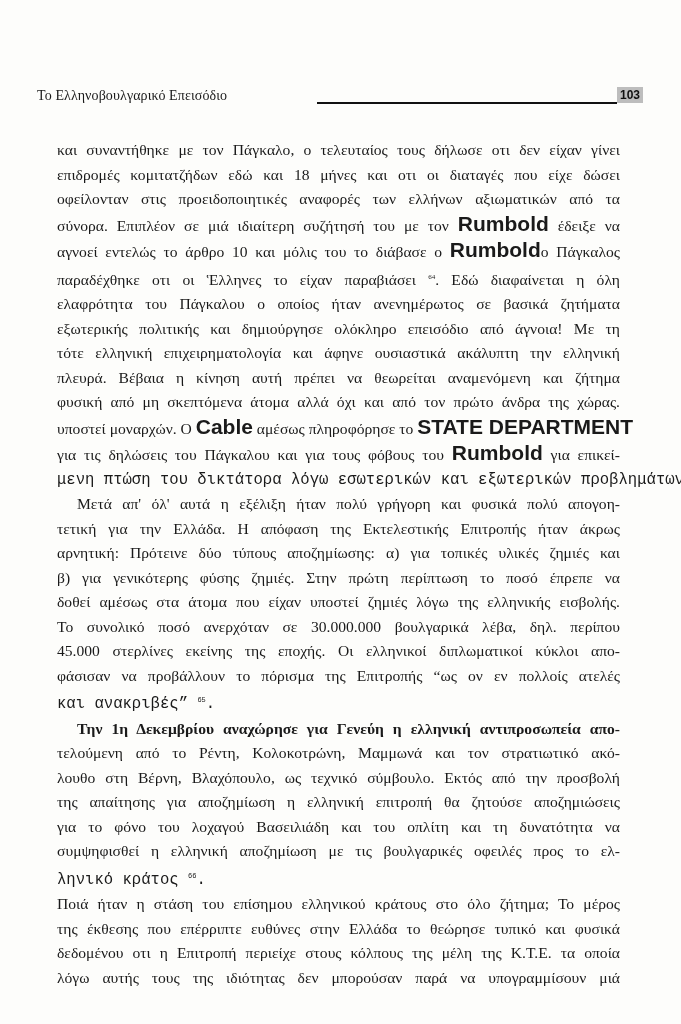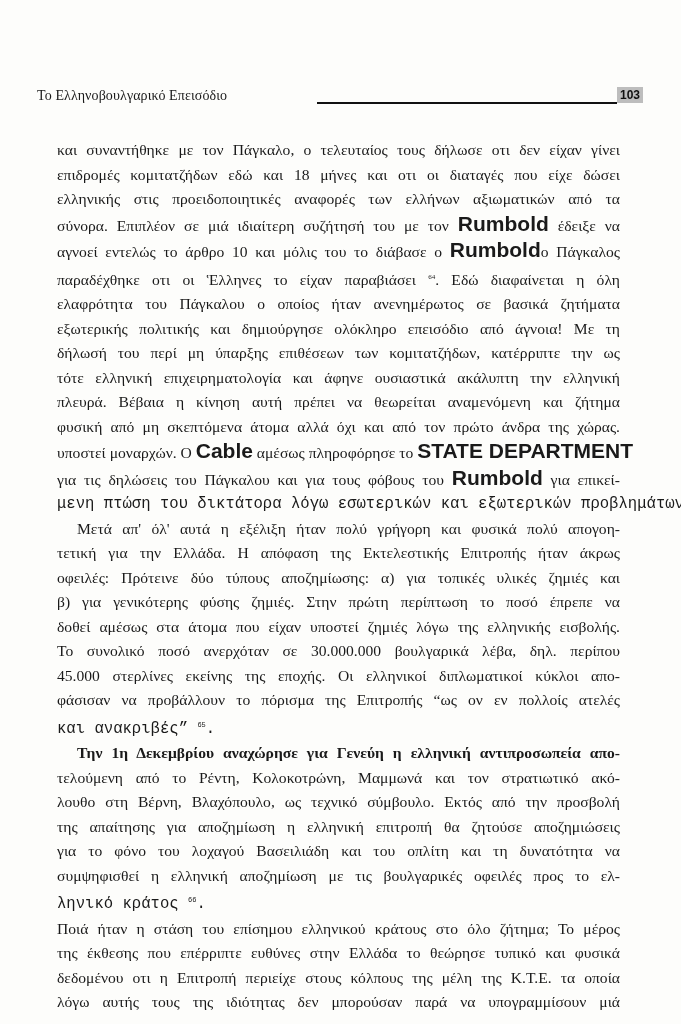--- a/index.html
+++ b/index.html
@@ -56,38 +56,37 @@
 <div class="running-head">
   <span class="running-title">Το Ελληνοβουλγαρικό Επεισόδιο</span>
   <div class="head-rule"></div>
   <span class="page-number">103</span>
 </div>
 
 <div class="body-text" id="body-text">
     <p>
       <span class="line"><span>και συναντήθηκε με τον Πάγκαλο, ο τελευταίος τους δήλωσε οτι δεν είχαν γίνει</span></span>
       <span class="line"><span>επιδρομές κομιτατζήδων εδώ και 18 μήνες και οτι οι διαταγές που είχε δώσει</span></span>
-      <span class="line"><span>ελληνικής στις προειδοποιητικές αναφορές των ελλήνων αξιωματικών από τα</span></span>
+      <span class="line"><span>οφείλονταν στις προειδοποιητικές αναφορές των ελλήνων αξιωματικών από τα</span></span>
       <span class="line"><span>σύνορα. Επιπλέον σε μιά ιδιαίτερη συζήτησή του με τον </span><span class="sans-bold">Rumbold</span><span> έδειξε να</span></span>
       <span class="line"><span>αγνοεί εντελώς το άρθρο 10 και μόλις του το διάβασε ο </span><span class="sans-bold">Rumbold</span><span>ο Πάγκαλος</span></span>
       <span class="line"><span>παραδέχθηκε οτι οι Ἑλληνες το είχαν παραβιάσει </span><sup class="fn">64</sup><span>. Εδώ διαφαίνεται η όλη</span></span>
       <span class="line"><span>ελαφρότητα του Πάγκαλου ο οποίος ήταν ανενημέρωτος σε βασικά ζητήματα</span></span>
       <span class="line"><span>εξωτερικής πολιτικής και δημιούργησε ολόκληρο επεισόδιο από άγνοια! Με τη</span></span>
-      <span class="line"><span>δήλωσή του περί μη ύπαρξης επιθέσεων των κομιτατζήδων, κατέρριπτε την ως</span></span>
       <span class="line"><span>τότε ελληνική επιχειρηματολογία και άφηνε ουσιαστικά ακάλυπτη την ελληνική</span></span>
       <span class="line"><span>πλευρά. Βέβαια η κίνηση αυτή πρέπει να θεωρείται αναμενόμενη και ζήτημα</span></span>
       <span class="line"><span>φυσική από μη σκεπτόμενα άτομα αλλά όχι και από τον πρώτο άνδρα της χώρας.</span></span>
       <span class="line"><span>υποστεί μοναρχών. Ο </span><span class="sans-bold">Cable</span><span> αμέσως πληροφόρησε το </span><span class="sans-bold">STATE DEPARTMENT</span></span>
       <span class="line"><span>για τις δηλώσεις του Πάγκαλου και για τους φόβους του </span><span class="sans-bold">Rumbold</span><span> για επικεί-</span></span>
       <span class="line last"><span>μενη πτώση του δικτάτορα λόγω εσωτερικών και εξωτερικών προβλημάτων.</span></span>
     </p>
     <p>
       <span class="line" style="padding-left: 20px;"><span>Μετά απ' όλ' αυτά η εξέλιξη ήταν πολύ γρήγορη και φυσικά πολύ απογοη-</span></span>
       <span class="line"><span>τετική για την Ελλάδα. Η απόφαση της Εκτελεστικής Επιτροπής ήταν άκρως</span></span>
-      <span class="line"><span>οφειλές: Πρότεινε δύο τύπους αποζημίωσης: α) για τοπικές υλικές ζημιές και</span></span>
+      <span class="line"><span>αρνητική: Πρότεινε δύο τύπους αποζημίωσης: α) για τοπικές υλικές ζημιές και</span></span>
       <span class="line"><span>β) για γενικότερης φύσης ζημιές. Στην πρώτη περίπτωση το ποσό έπρεπε να</span></span>
       <span class="line"><span>δοθεί αμέσως στα άτομα που είχαν υποστεί ζημιές λόγω της ελληνικής εισβολής.</span></span>
       <span class="line"><span>Το συνολικό ποσό ανερχόταν σε 30.000.000 βουλγαρικά λέβα, δηλ. περίπου</span></span>
       <span class="line"><span>45.000 στερλίνες εκείνης της εποχής. Οι ελληνικοί διπλωματικοί κύκλοι απο-</span></span>
       <span class="line"><span>φάσισαν να προβάλλουν το πόρισμα της Επιτροπής “ως ον εν πολλοίς ατελές</span></span>
       <span class="line last"><span>και ανακριβές” </span><sup class="fn">65</sup><span>.</span></span>
     </p>
     <p>
       <span class="line" style="padding-left: 20px; font-weight: bold;"><span>Την 1η Δεκεμβρίου αναχώρησε για Γενεύη η ελληνική αντιπροσωπεία απο-</span></span>
       <span class="line"><span>τελούμενη από το Ρέντη, Κολοκοτρώνη, Μαμμωνά και τον στρατιωτικό ακό-</span></span>

